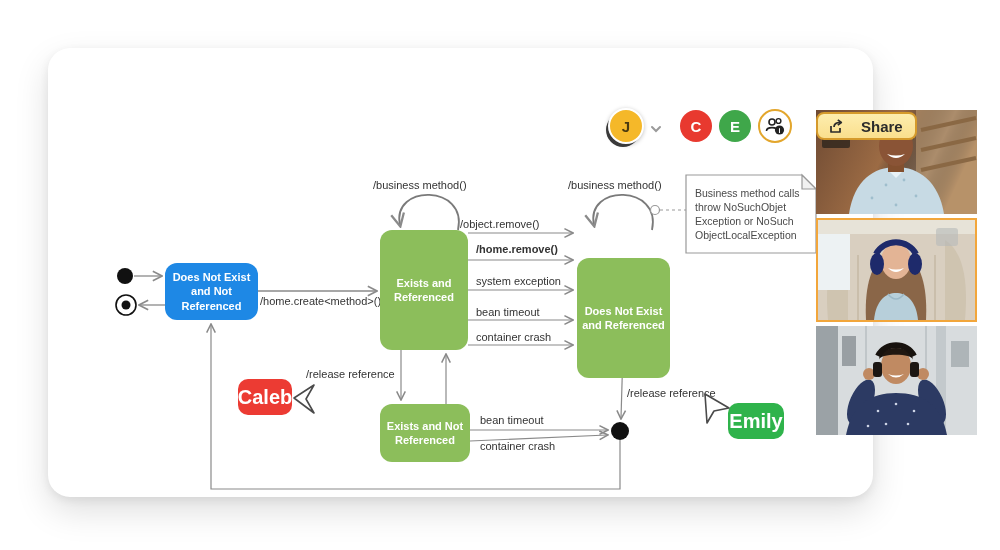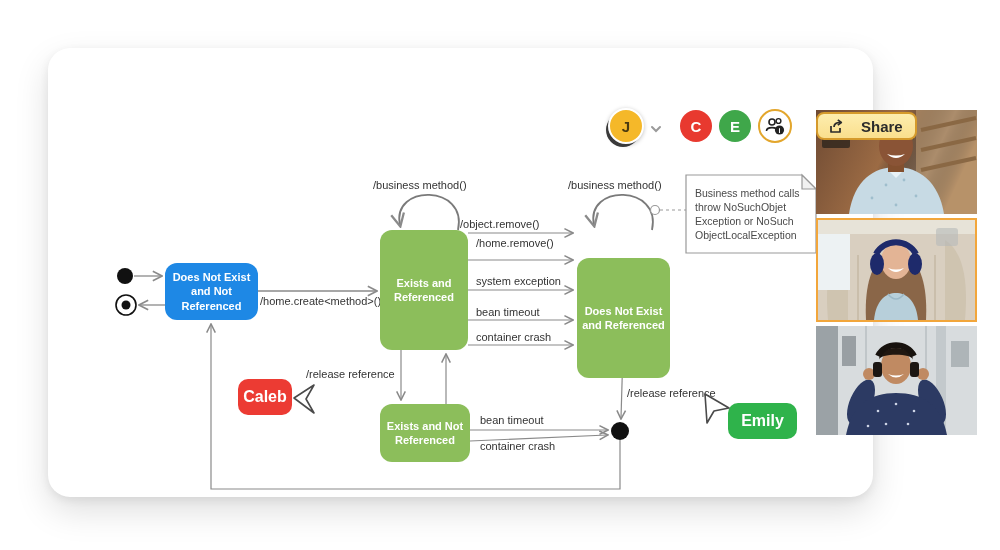--- a/index.html
+++ b/index.html
@@ -37,23 +37,23 @@
            text-align:center; color:#fff; font-weight:bold; font-size:11px; line-height:1.3;
            border-radius:12px; padding:0 5px; cursor:pointer; }
   .state-blue  { background:#1E88E5; }
   .state-green { background:#8CBE5B; }
   .tlabel { position:absolute; z-index:9; font-size:11px; color:#333; 
             white-space:nowrap; }
   .note-text { position:absolute; z-index:9; font-size:10.5px; color:#4a4a4a; line-height:1.32; }
 
   
   .cursor-label { position:absolute; z-index:20; display:flex; align-items:center; justify-content:center;
-                  color:#fff; font-size:16px; font-weight:bold; border-radius:10px; }
+                  color:#fff; font-size:20px; font-weight:bold; border-radius:10px; }
   .cursor-caleb { left:190px; top:331px; width:54px; height:36px; background:#EC3B33; }
-  .cursor-emily { left:680px; top:355px; width:69px; height:36px; background:#2FB34B; }
+  .cursor-emily { left:680px; top:355px; width:56px; height:36px; background:#2FB34B; }
   .cursor-svg { position:absolute; z-index:21; overflow:visible; }
 
   
   .video-thumb { position:absolute; overflow:hidden; z-index:25; background:#888; }
   .vt1 { left:816px; top:110px; width:161px; height:104px; }
   .vt2 { left:816px; top:218px; width:161px; height:104px; border:2px solid #F2A63B; }
   .vt3 { left:816px; top:326px; width:161px; height:109px; }
   .video-thumb svg { display:block; width:100%; height:100%; }
 </style>
 </head>
@@ -131,21 +131,21 @@
 
     <div class="state state-blue" style="left:117px; top:215px; width:93px; height:57px;">Does Not Exist and Not Referenced</div>
     <div class="state state-green" style="left:332px; top:182px; width:88px; height:120px;">Exists and Referenced</div>
     <div class="state state-green" style="left:529px; top:182px; width:93px; height:120px;margin-top:28px;">Does Not Exist and Referenced</div>
     <div class="state state-green" style="left:332px; top:356px; width:90px; height:58px;">Exists and Not Referenced</div>
 
     <div class="tlabel" style="left:325px; top:131px; width:96px;">/business method()</div>
     <div class="tlabel" style="left:520px; top:131px; width:96px;">/business method()</div>
     <div class="tlabel" style="left:212px; top:247px; width:124px;">/home.create&lt;method&gt;()</div>
     <div class="tlabel" style="left:412px; top:170px; width:94px;">/object.remove()</div>
-    <div class="tlabel" style="left:428px; top:189px; width:94px;">/home.remove()</div>
+    <div class="tlabel" style="left:428px; top:195px; width:94px;font-weight:bold;">/home.remove()</div>
     <div class="tlabel" style="left:428px; top:227px; width:94px;">system exception</div>
     <div class="tlabel" style="left:428px; top:258px; width:94px;">bean timeout</div>
     <div class="tlabel" style="left:428px; top:283px; width:94px;">container crash</div>
     <div class="tlabel" style="left:258px; top:320px; width:92px;">/release reference</div>
     <div class="tlabel" style="left:579px; top:339px; width:92px;">/release reference</div>
     <div class="tlabel" style="left:432px; top:366px; width:94px;">bean timeout</div>
     <div class="tlabel" style="left:432px; top:392px; width:94px;">container crash</div>
 
     <div class="note-text" style="left:647px; top:139px; width:114px;">Business method calls throw NoSuchObjet Exception or NoSuch ObjectLocalException</div>
 

